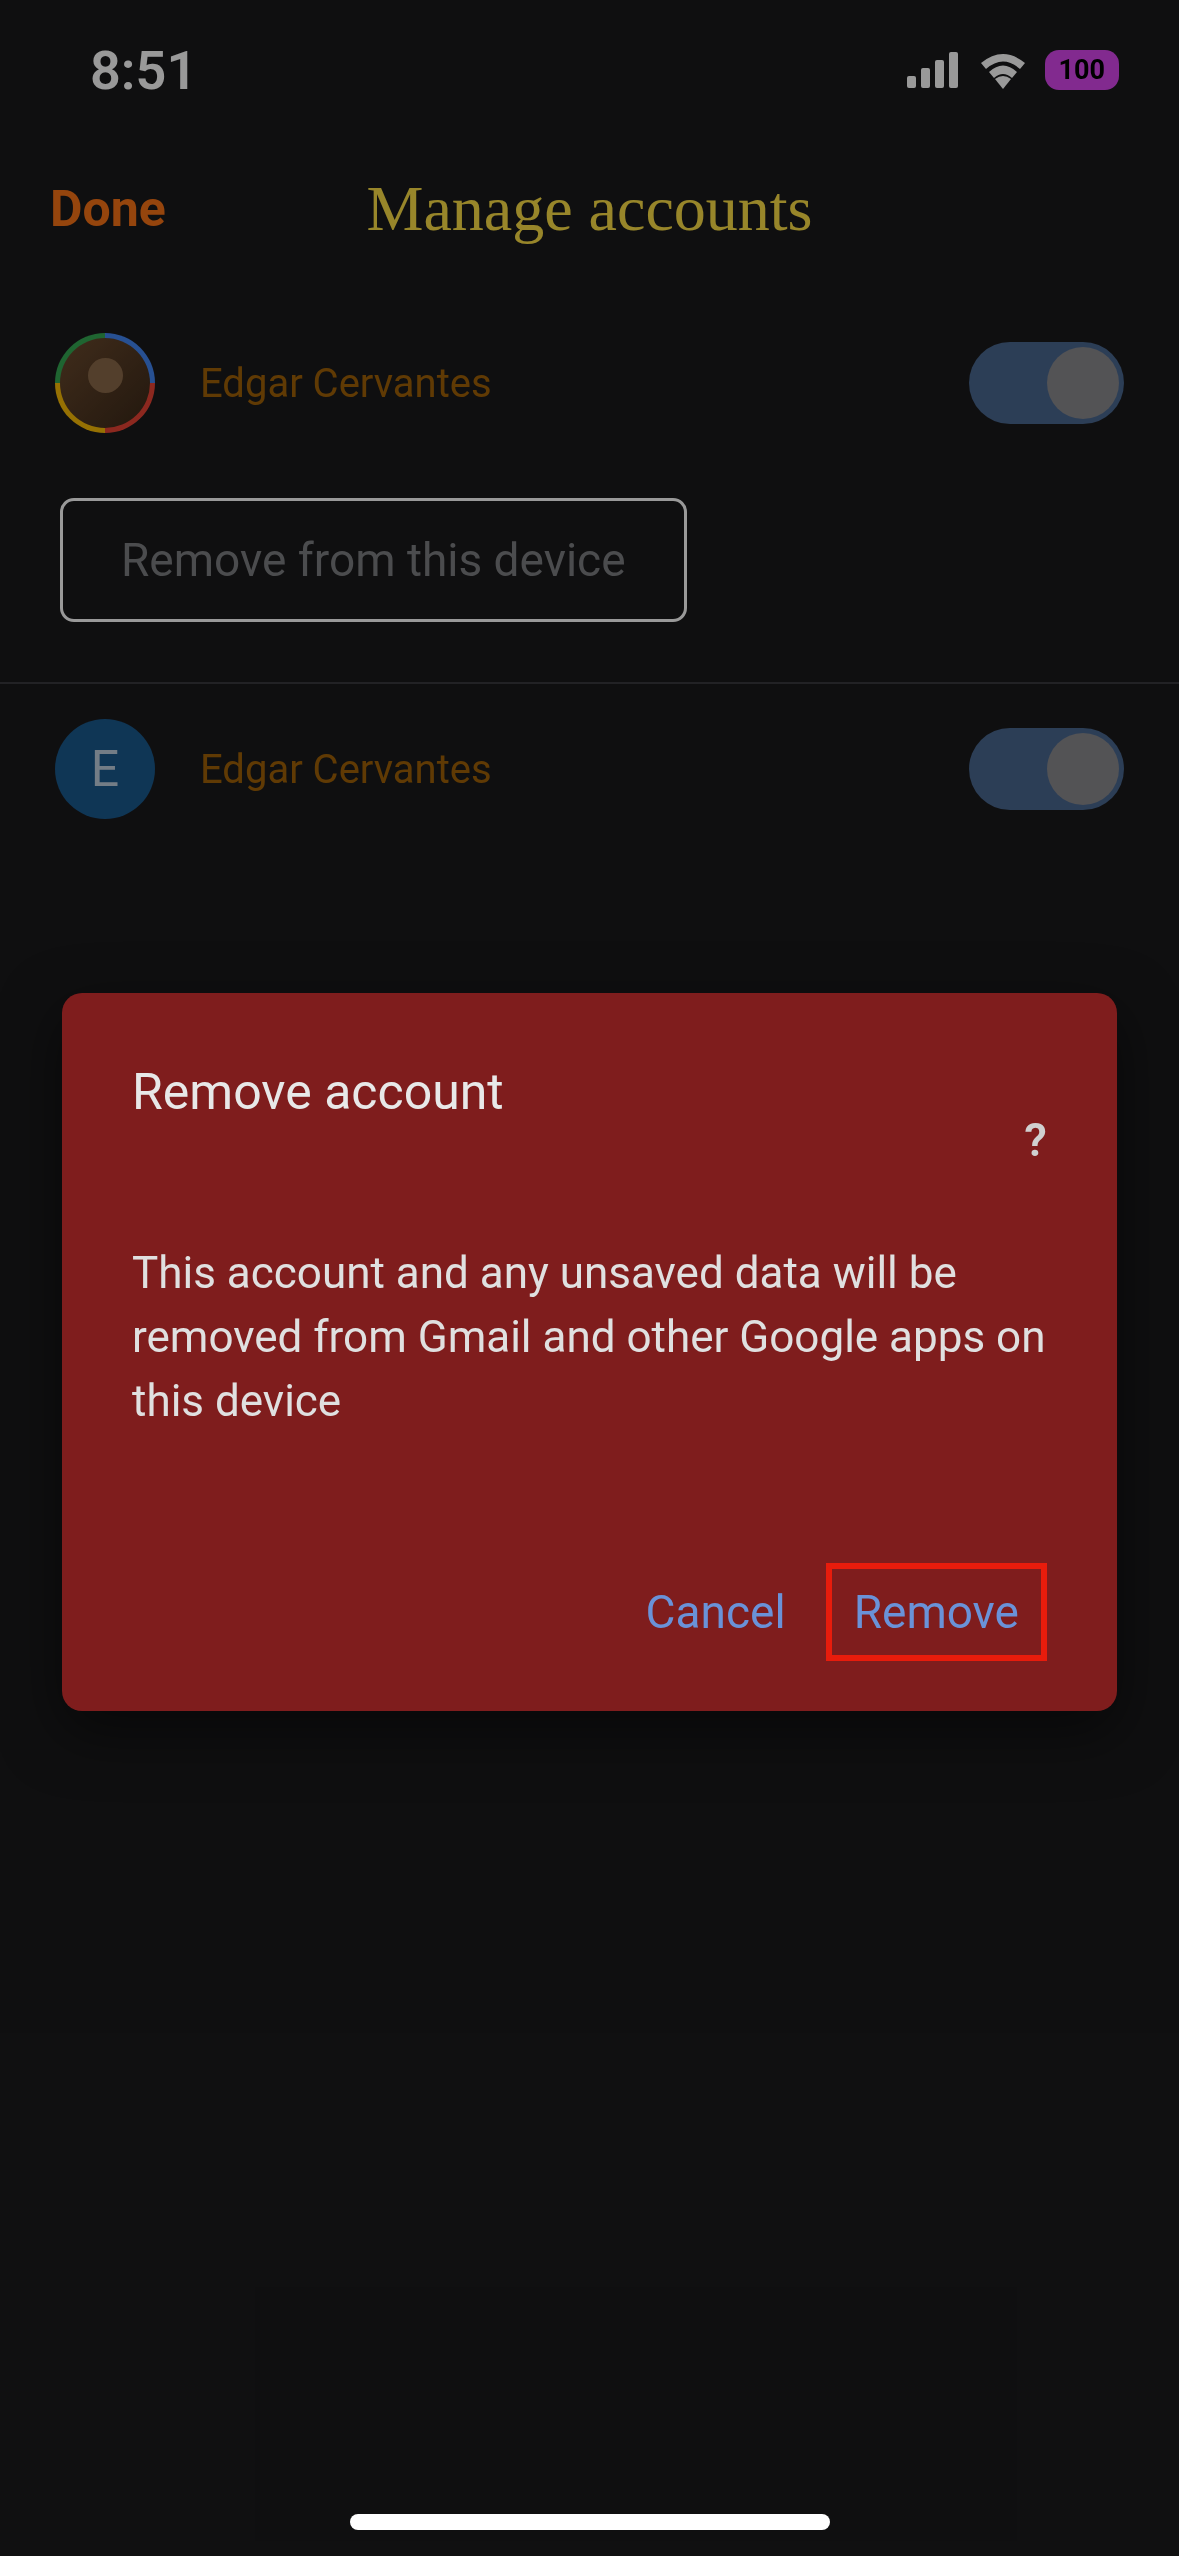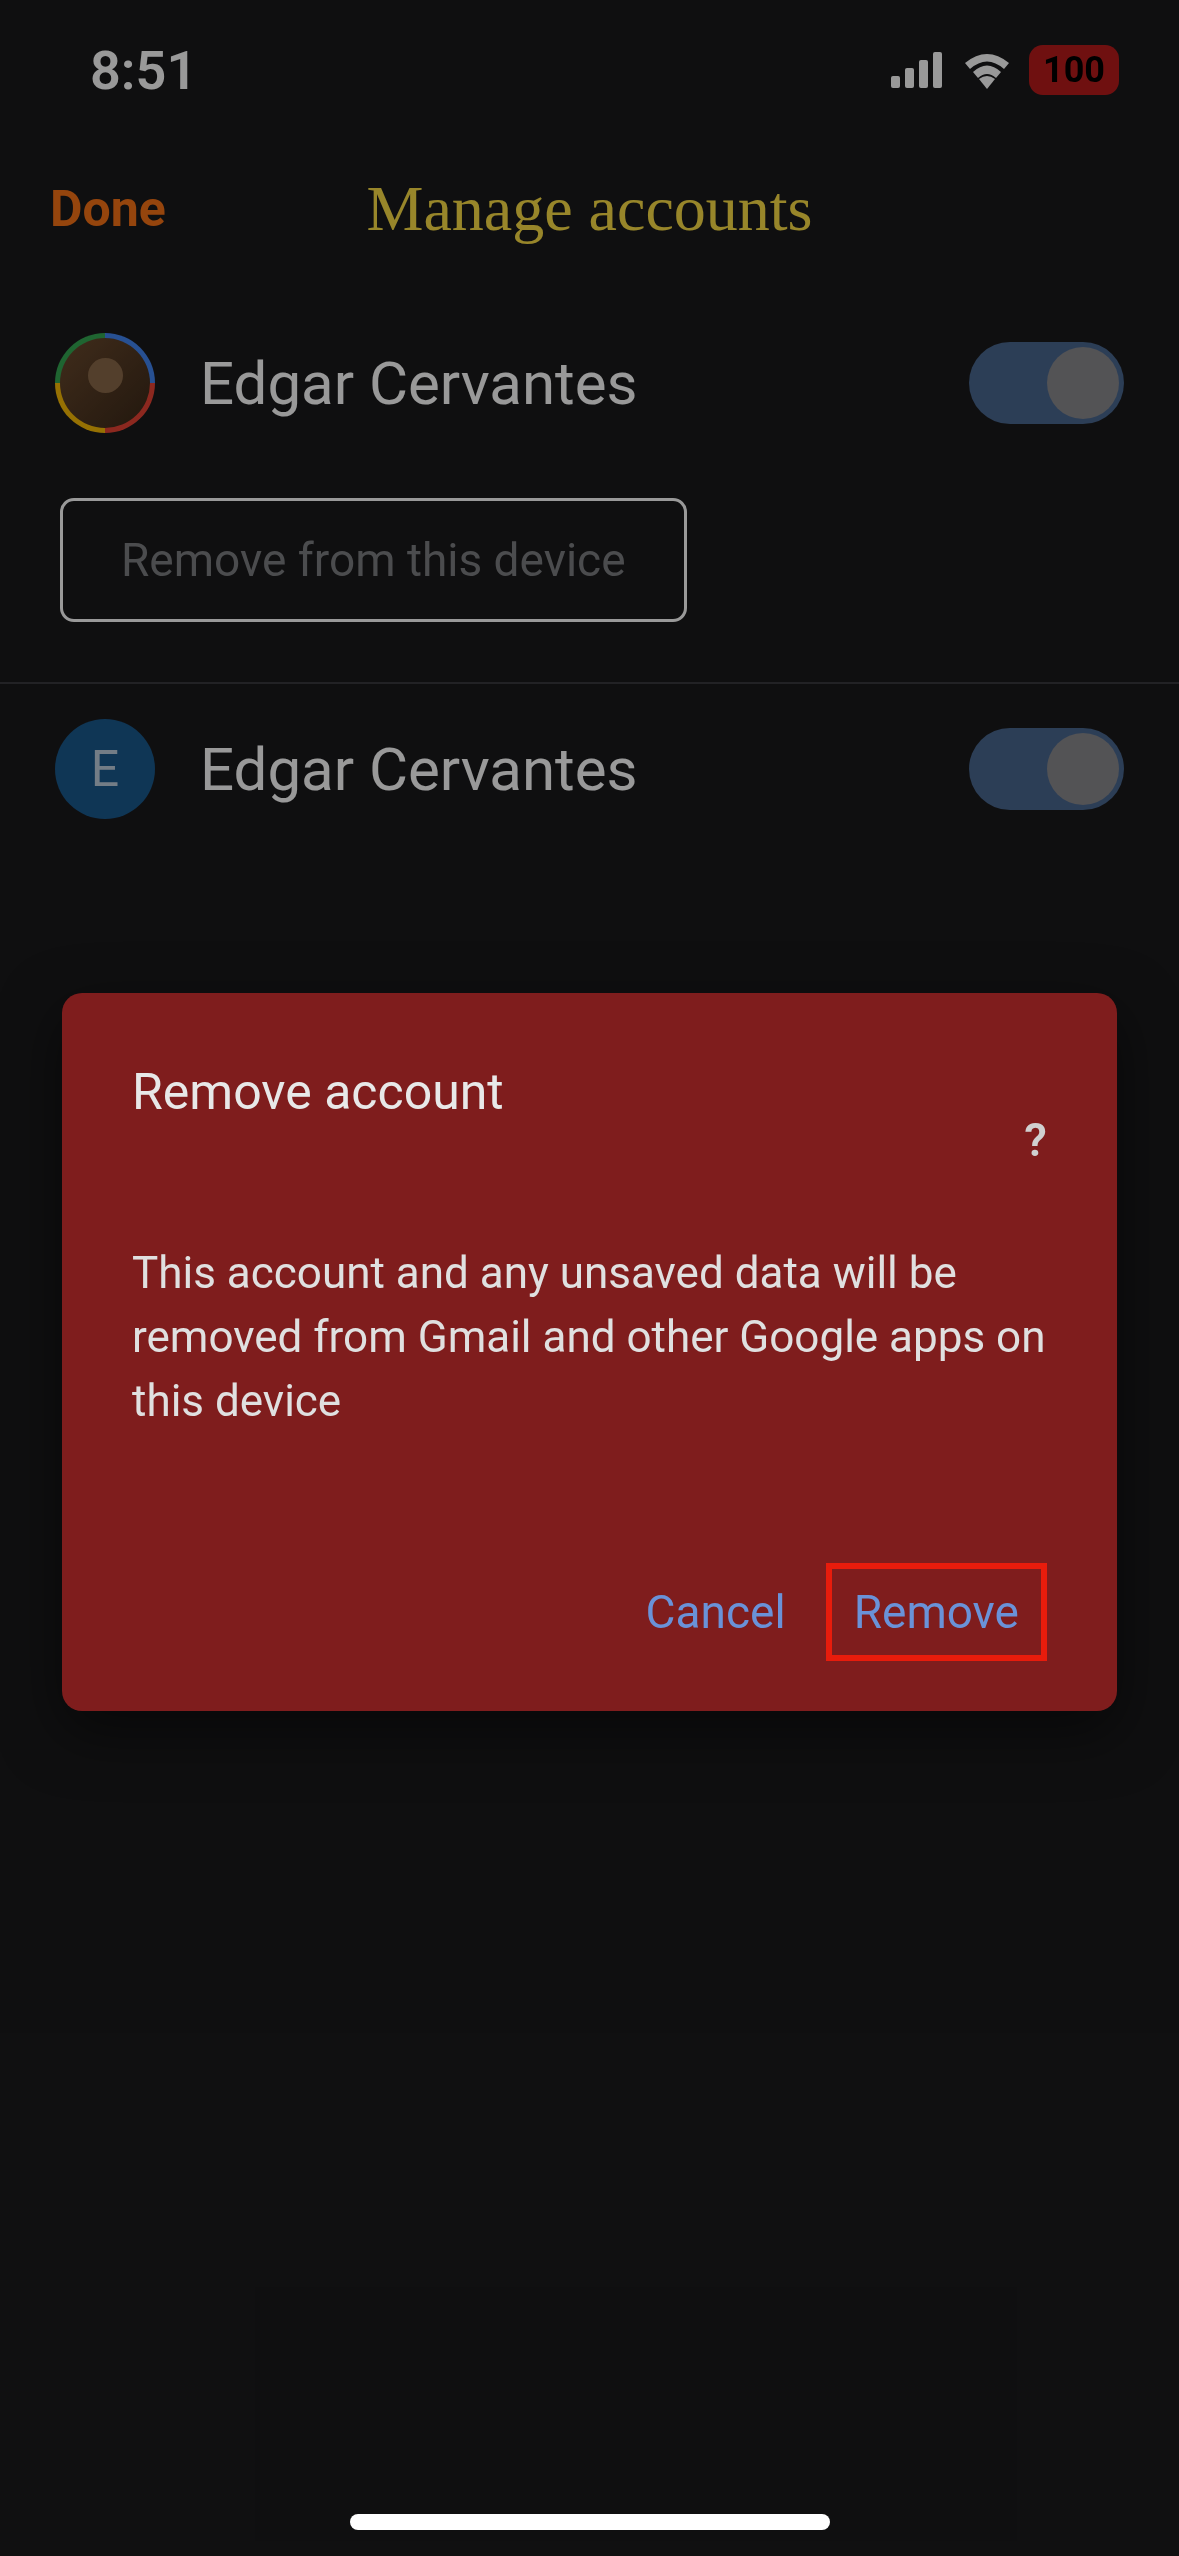--- a/index.html
+++ b/index.html
@@ -31,23 +31,23 @@
     }
     .status-right {
       display: flex;
       align-items: center;
       gap: 16px;
     }
     .status-right svg {
       fill: #fff;
     }
     .battery-badge {
-      background: #b91c1c;
+      background: #d946ef;
       color: #000;
-      font-size: 36px;
+      font-size: 27px;
       font-weight: 700;
       padding: 4px 14px;
       border-radius: 14px;
     }
     
     
     .header {
       display: flex;
       align-items: center;
       padding: 40px 50px 60px 50px;
@@ -109,22 +109,22 @@
       border-radius: 50%;
       background: #1a5a8e;
       display: flex;
       align-items: center;
       justify-content: center;
       color: #c0d0e0;
       font-size: 50px;
       font-weight: 400;
     }
     .account-name {
-      color: #ffffff;
-      font-size: 60px;
+      color: #a16207;
+      font-size: 40px;
       font-weight: 400;
       flex: 1;
     }
     
     
     .toggle {
       width: 155px;
       height: 82px;
       background: #4a6890;
       border-radius: 41px;

